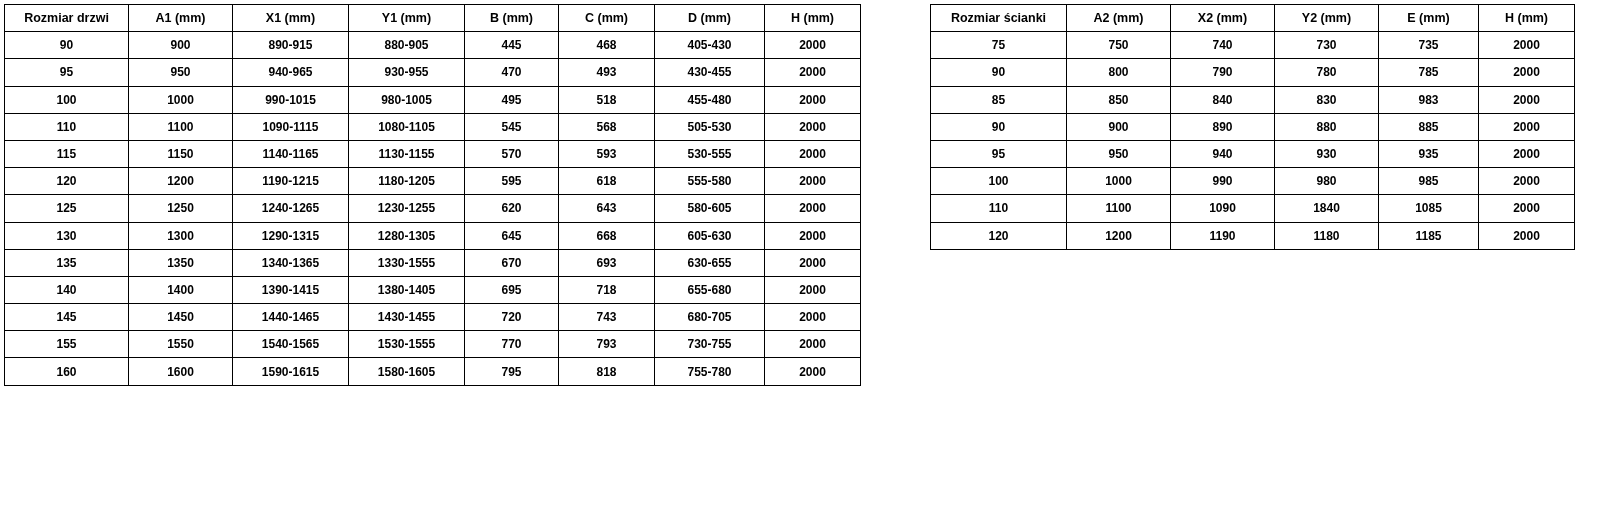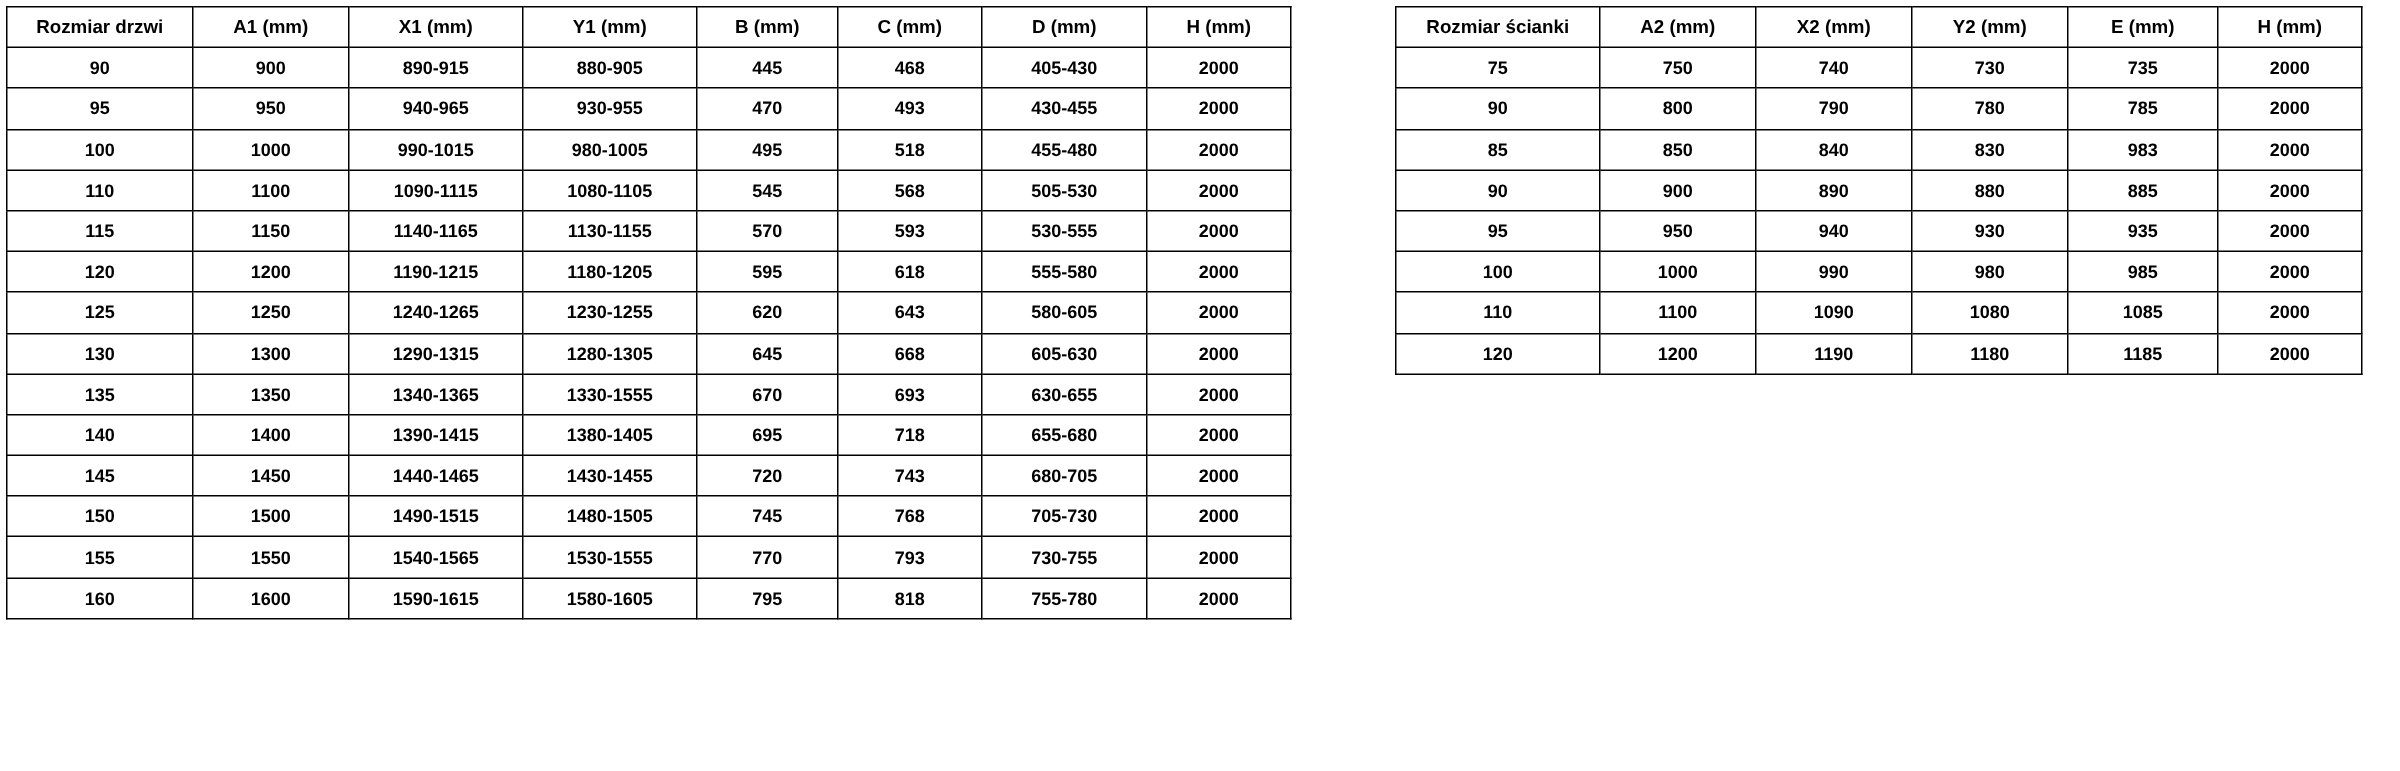--- a/index.html
+++ b/index.html
@@ -202,30 +202,20 @@
             <td>145</td>
             <td>1450</td>
             <td>1440-1465</td>
             <td>1430-1455</td>
             <td>720</td>
             <td>743</td>
             <td>680-705</td>
             <td>2000</td>
           </tr>
           <tr>
-            <td>150</td>
-            <td>1500</td>
-            <td>1490-1515</td>
-            <td>1480-1505</td>
-            <td>745</td>
-            <td>768</td>
-            <td>705-730</td>
-            <td>2000</td>
-          </tr>
-          <tr>
             <td>155</td>
             <td>1550</td>
             <td>1540-1565</td>
             <td>1530-1555</td>
             <td>770</td>
             <td>793</td>
             <td>730-755</td>
             <td>2000</td>
           </tr>
           <tr>
@@ -308,21 +298,21 @@
             <td>1000</td>
             <td>990</td>
             <td>980</td>
             <td>985</td>
             <td>2000</td>
           </tr>
           <tr>
             <td>110</td>
             <td>1100</td>
             <td>1090</td>
-            <td>1080</td>
+            <td>1840</td>
             <td>1085</td>
             <td>2000</td>
           </tr>
           <tr>
             <td>120</td>
             <td>1200</td>
             <td>1190</td>
             <td>1180</td>
             <td>1185</td>
             <td>2000</td>

